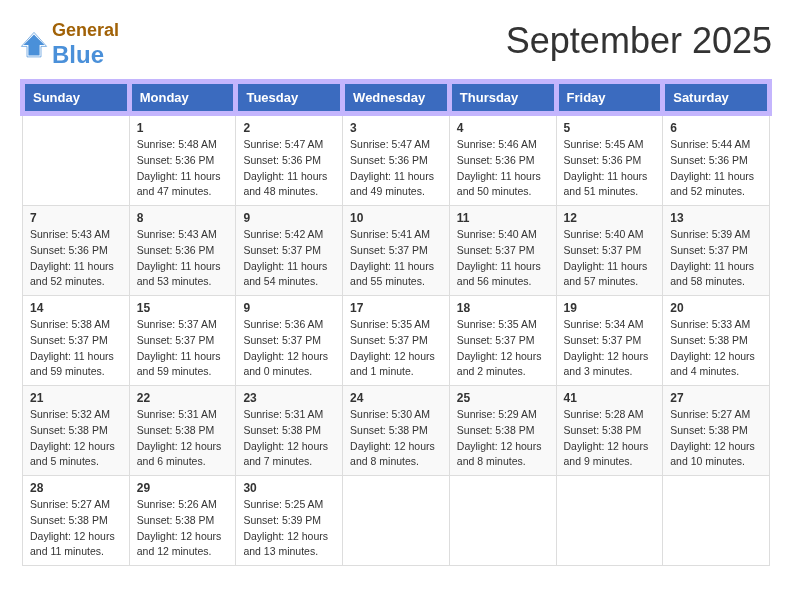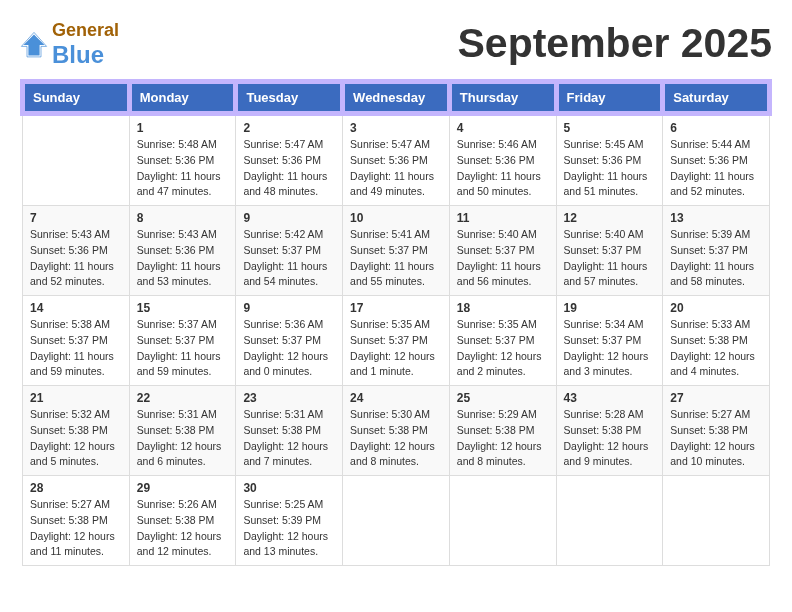--- a/index.html
+++ b/index.html
@@ -22,22 +22,22 @@
       gap: 4px;
     }
     .logo-icon {
       width: 28px;
       height: 28px;
     }
     .title-area {
       text-align: right;
     }
     .month-title {
-      font-size: 41px;
-      font-weight: bold;
+      font-size: 36px;
+      font-weight: normal;
       color: #333;
     }
     .location-title {
       font-size: 14px;
       color: #555;
     }
     .calendar {
       width: 100%;
       border-collapse: collapse;
       border: 1px solid #ccc;
@@ -212,21 +212,21 @@
       </td>
         <td>
         <span class="day-number">24</span>
         <span class="day-info">Sunrise: 5:30 AM<br>Sunset: 5:38 PM<br>Daylight: 12 hours and 8 minutes.</span>
       </td>
         <td>
         <span class="day-number">25</span>
         <span class="day-info">Sunrise: 5:29 AM<br>Sunset: 5:38 PM<br>Daylight: 12 hours and 8 minutes.</span>
       </td>
         <td>
-        <span class="day-number">43</span>
+        <span class="day-number">41</span>
         <span class="day-info">Sunrise: 5:28 AM<br>Sunset: 5:38 PM<br>Daylight: 12 hours and 9 minutes.</span>
       </td>
         <td>
         <span class="day-number">27</span>
         <span class="day-info">Sunrise: 5:27 AM<br>Sunset: 5:38 PM<br>Daylight: 12 hours and 10 minutes.</span>
       </td>
       </tr>
       <tr>
         <td>
         <span class="day-number">28</span>

